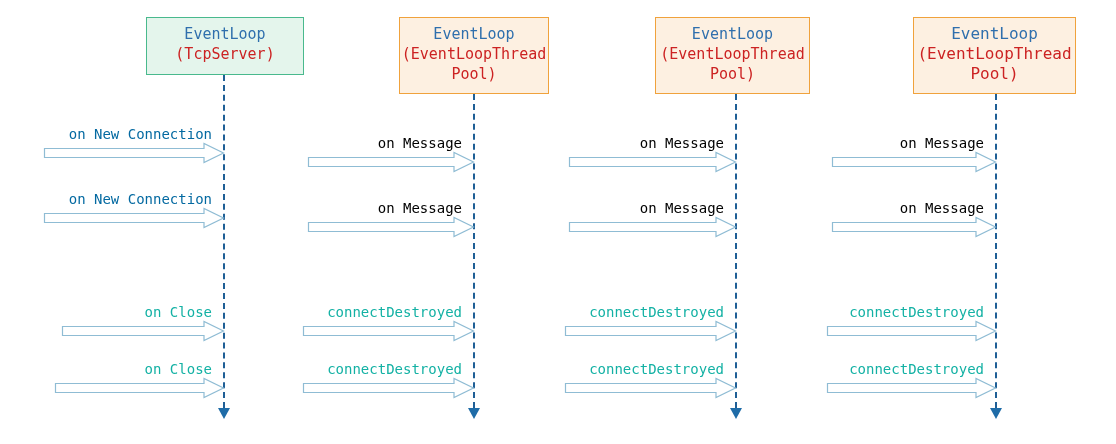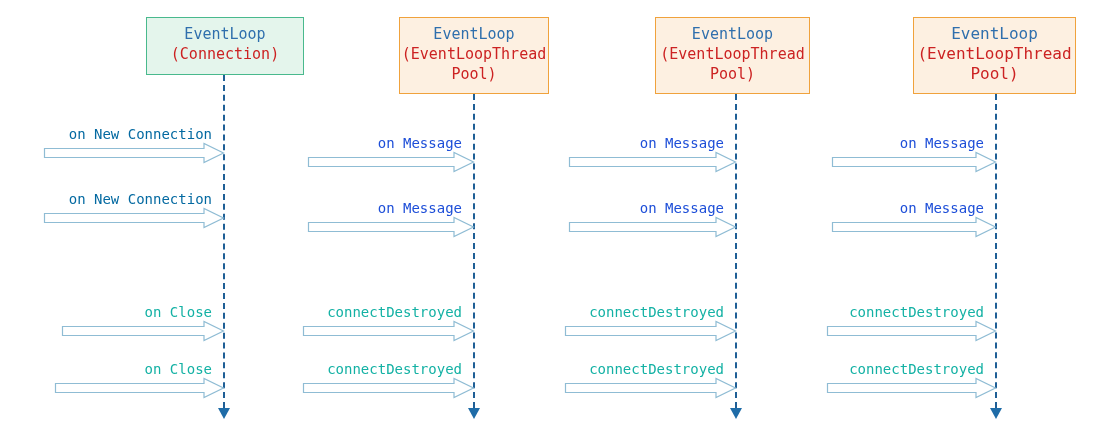--- a/index.html
+++ b/index.html
@@ -63,32 +63,32 @@
   .msg{position:absolute;z-index:3;}
   .msg-label{
     position:absolute;
     white-space:nowrap;
     font-size:14px;
     bottom:100%;
     margin-bottom:1px;
   }
   .msg-label.right{right:12px;}
   .c-orange{color:#0369a1;}
-  .c-navy{color:#1d4ed8;}
+  .c-navy{color:#000000;}
   .c-teal{color:#13b1a4;}
 
   .msg svg{display:block;overflow:visible;}
 </style>
 </head>
 <body>
 
 <div id="canvas">
     <div class="participant" style="left: 146px; top: 17px; width: 158px; height: 58px;">
       <span class="p-name">EventLoop</span>
-      <span class="p-type">(Connection)</span>
+      <span class="p-type">(TcpServer)</span>
     </div>
     <div class="participant orange" style="left: 399px; top: 17px; width: 150px; height: 77px;">
       <span class="p-name">EventLoop</span>
       <span class="p-type">(EventLoopThreadPool)</span>
     </div>
     <div class="participant orange" style="left: 655px; top: 17px; width: 155px; height: 77px;">
       <span class="p-name">EventLoop</span>
       <span class="p-type">(EventLoopThreadPool)</span>
     </div>
     <div class="participant orange big" style="left: 913px; top: 17px; width: 163px; height: 77px;">

